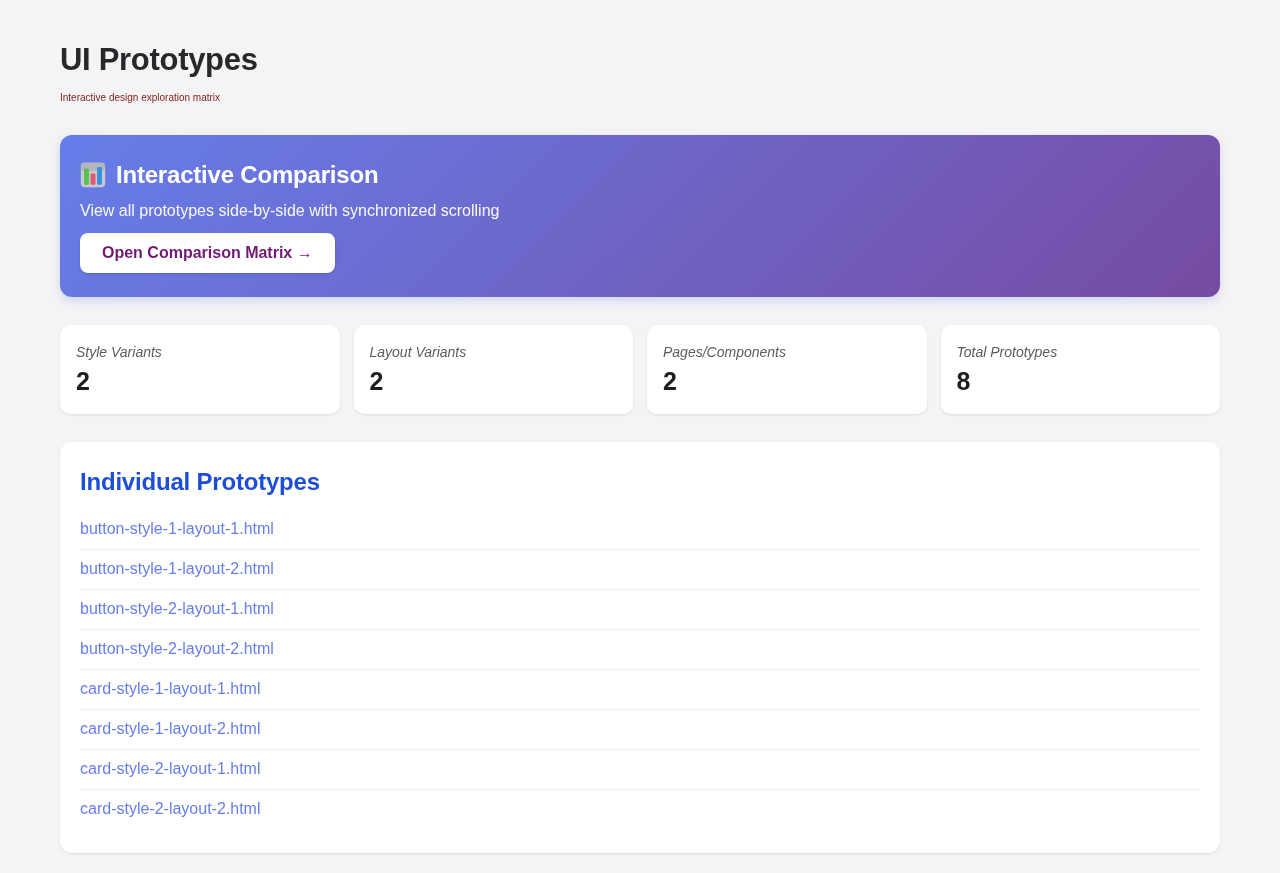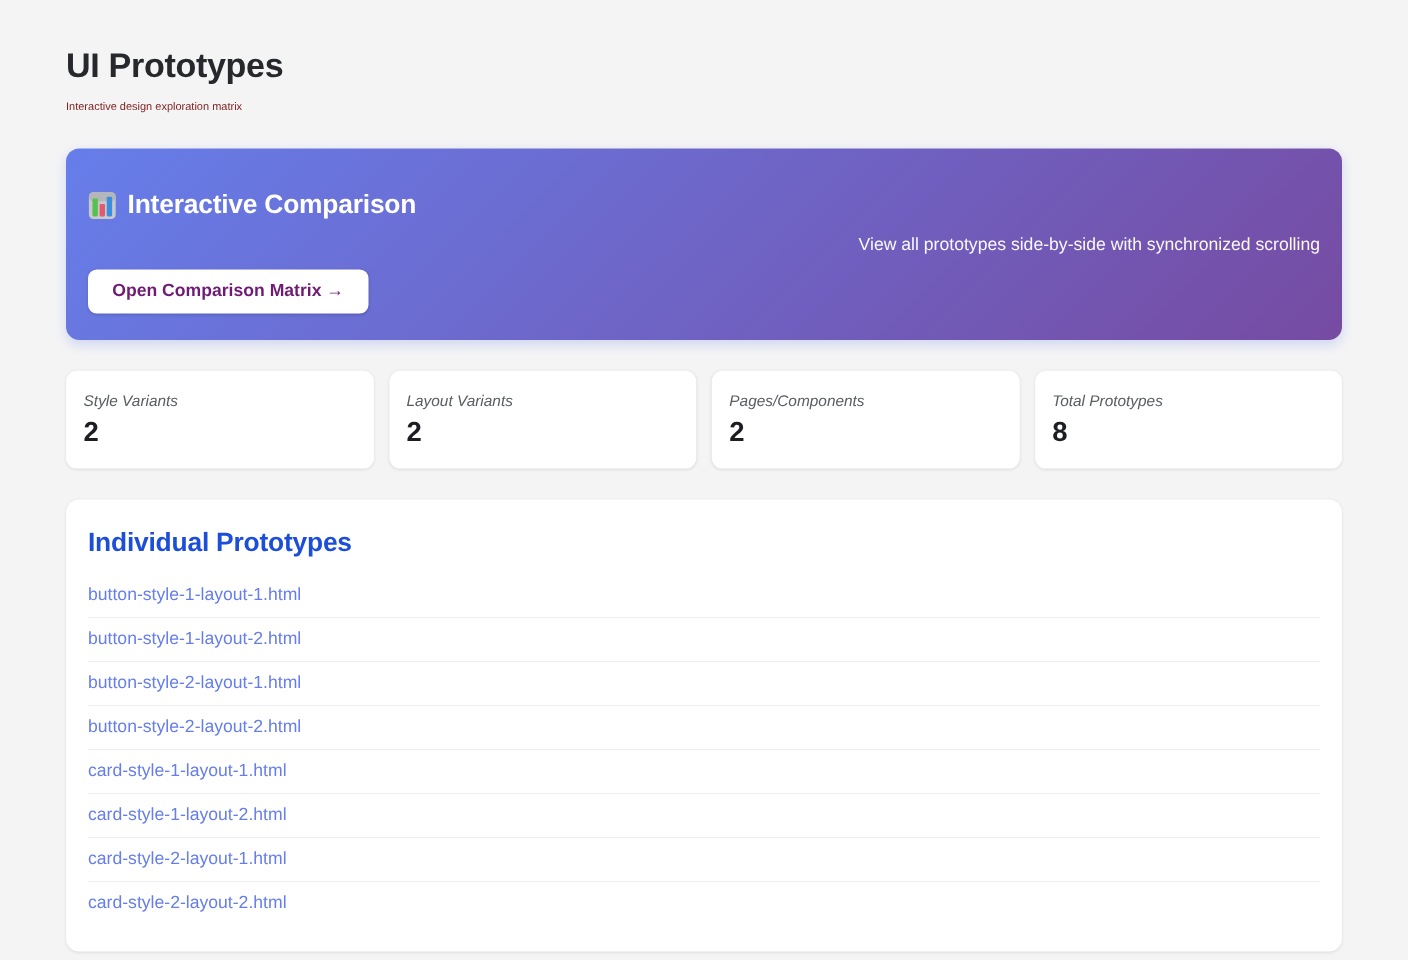--- a/index.html
+++ b/index.html
@@ -25,21 +25,21 @@
   .page-subtitle {
     margin-top: 14px;
     font-size: 10px;
     color: #7f1d1d;
   }
   
   .hero {
     margin-top: 32px;
     border-radius: 12px;
     background: linear-gradient(135deg, #667eea 0%, #764ba2 100%);
-    padding: 38px 20px 24px 20px;
+    padding: 26px 20px 24px 20px;
     color: #ffffff;
     box-shadow: 0 4px 10px rgba(102, 126, 234, 0.25);
   }
   .hero-title-row {
     display: flex;
     align-items: center;
     gap: 10px;
   }
   .hero-title {
     font-size: 24px;
@@ -49,21 +49,20 @@
   .hero-icon {
     width: 26px;
     height: 26px;
     display: inline-block;
     flex: 0 0 auto;
   }
   .hero-desc {
     margin-top: 13px;
     font-size: 16px;
     color: rgba(255, 255, 255, 0.96);
-    text-align: right;
   }
   .hero-button {
     margin-top: 13px;
     display: inline-block;
     background: #ffffff;
     color: #701a75;
     border: none;
     border-radius: 8px;
     padding: 11px 22px;
     font-family: inherit;

